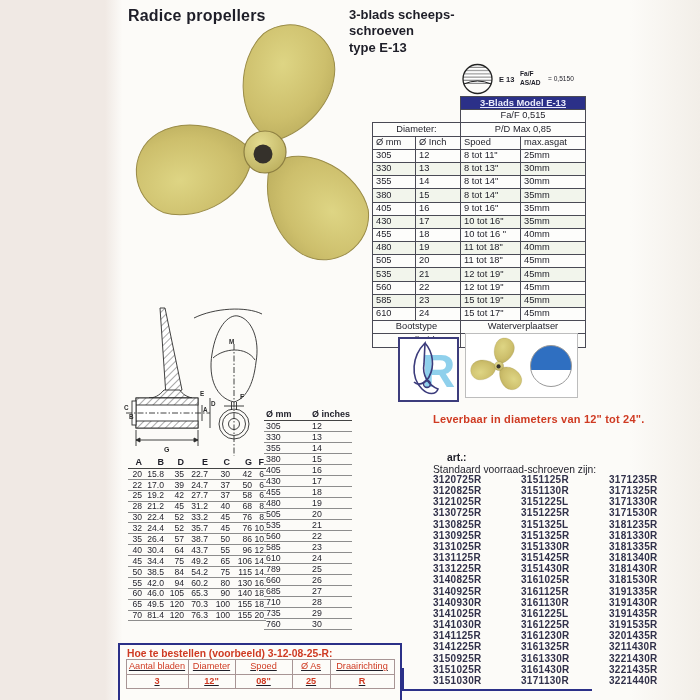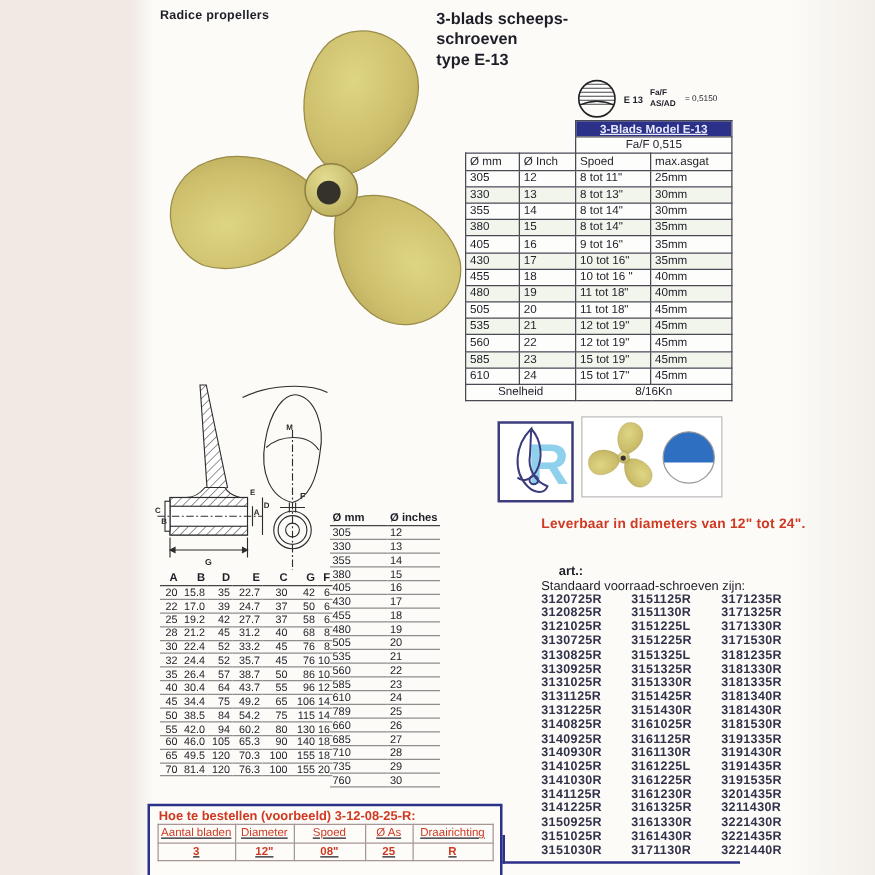--- a/index.html
+++ b/index.html
@@ -1,36 +1,36 @@
 <!DOCTYPE html>
 <html style="--navy: #2b3088; --red: #cf3a22; --gold: #c8ba67; --goldlight: #ddd28d; --golddark: #a2934e; --blue: #2f6fc1; --lightblue: #8fd0ec;"><head>
 <meta charset="utf-8">
 <style>
   html,body{margin:0;padding:0;background:#e9e5df;font-family:"Liberation Sans",sans-serif;}
   #page{position:relative;width:700px;height:700px;overflow:hidden;color:#1e1e28;
         background:linear-gradient(90deg,#f0e9e4 0%,#f0e9e4 15%,#fcfbf8 17.5%,#fcfbf8 90%,#f2eee8 100%);}
   .abs{position:absolute;}
-  .brand{left:128px;top:7px;font-size:10px;font-weight:bold;letter-spacing:.2px;text-align:right;}
+  .brand{left:128px;top:7px;font-size:16px;font-weight:bold;letter-spacing:.2px;text-align:right;}
   .ptitle{left:349px;top:7px;font-size:13px;font-weight:bold;line-height:1.25;white-space:pre-line;}
 
   
   .spec{left:372px;top:96px;}
   .spec table{border-collapse:collapse;table-layout:fixed;width:213px;}
   .spec td{border:1px solid #4a4a55;font-size:9.3px;height:12.2px;padding:0 3px;line-height:1.05;
            white-space:nowrap;overflow:hidden;background:#fdfdfb;}
   .spec td.ghost{border:none;background:transparent;}
   .spec td.navy{background:var(--navy,#2b3088);color:#e9ebfa;text-align:center;font-weight:bold;font-size:9.4px;text-decoration:underline;}
   .spec td.center{text-align:center;}
   .spec tbody tr:nth-child(even) td{background:#f2f5ec;}
 
   
   .note{left:433px;top:413px;font-size:11px;font-weight:bold;color:var(--red,#cf3a22);letter-spacing:.2px;}
   .stock-intro{left:433px;top:464px;font-size:10.3px;}
   .art{left:433px;top:452px;font-size:10.3px;font-weight:bold;margin-left:14px;}
-  .parts{left:433px;top:474px;display:flex;gap:6px;}
+  .parts{left:433px;top:474px;display:flex;gap:22px;}
   .pcol{width:66px;}
   .part{font-size:10px;font-weight:bold;color:#31314a;line-height:11.15px;letter-spacing:.3px;}
 
   
   .dims{left:128px;top:457px;}
   .dims table{border-collapse:collapse;table-layout:fixed;width:138px;}
   .dims th{font-size:9px;border-bottom:1.5px solid #444;text-align:right;padding:0 2px 1px 0;height:10px;}
   .dims td{font-size:8.6px;border-bottom:1px solid #8d8d8d;text-align:right;padding:0 2px 0 0;height:9.9px;line-height:1;}
 
   .diam{left:264px;top:408px;}
@@ -122,20 +122,24 @@
       <thead>
         <tr>
           <td class="ghost" colspan="2"></td>
           <td class="navy" colspan="2">3-Blads Model E-13</td>
         </tr>
         <tr>
           <td class="ghost" colspan="2"></td>
           <td class="center" colspan="2">Fa/F 0,515</td>
         </tr>
         <tr>
+          <td class="center" colspan="2">Diameter:</td>
+          <td class="center" colspan="2">P/D Max 0,85</td>
+        </tr>
+        <tr>
 
         <td>Ø mm</td>
             <td>Ø Inch</td>
             <td>Spoed</td>
             <td>max.asgat</td>
           </tr>
       </thead>
       <tbody>
 
           <tr>
@@ -223,20 +227,24 @@
           </tr>
 
           <tr>
             <td>610</td>
             <td>24</td>
             <td>15 tot 17"</td>
             <td>45mm</td>
           </tr>
         </tbody>
       <tfoot>
+        <tr>
+          <td class="center" colspan="2">Bootstype</td>
+          <td class="center" colspan="2">Waterverplaatser</td>
+        </tr>
         <tr>
           <td class="center" colspan="2">Snelheid</td>
           <td class="center" colspan="2">8/16Kn</td>
         </tr>
       </tfoot>
     </table>
   </div>
 
   <div class="abs rlogo">
     <svg width="57" height="61" viewBox="0 0 57 61">

